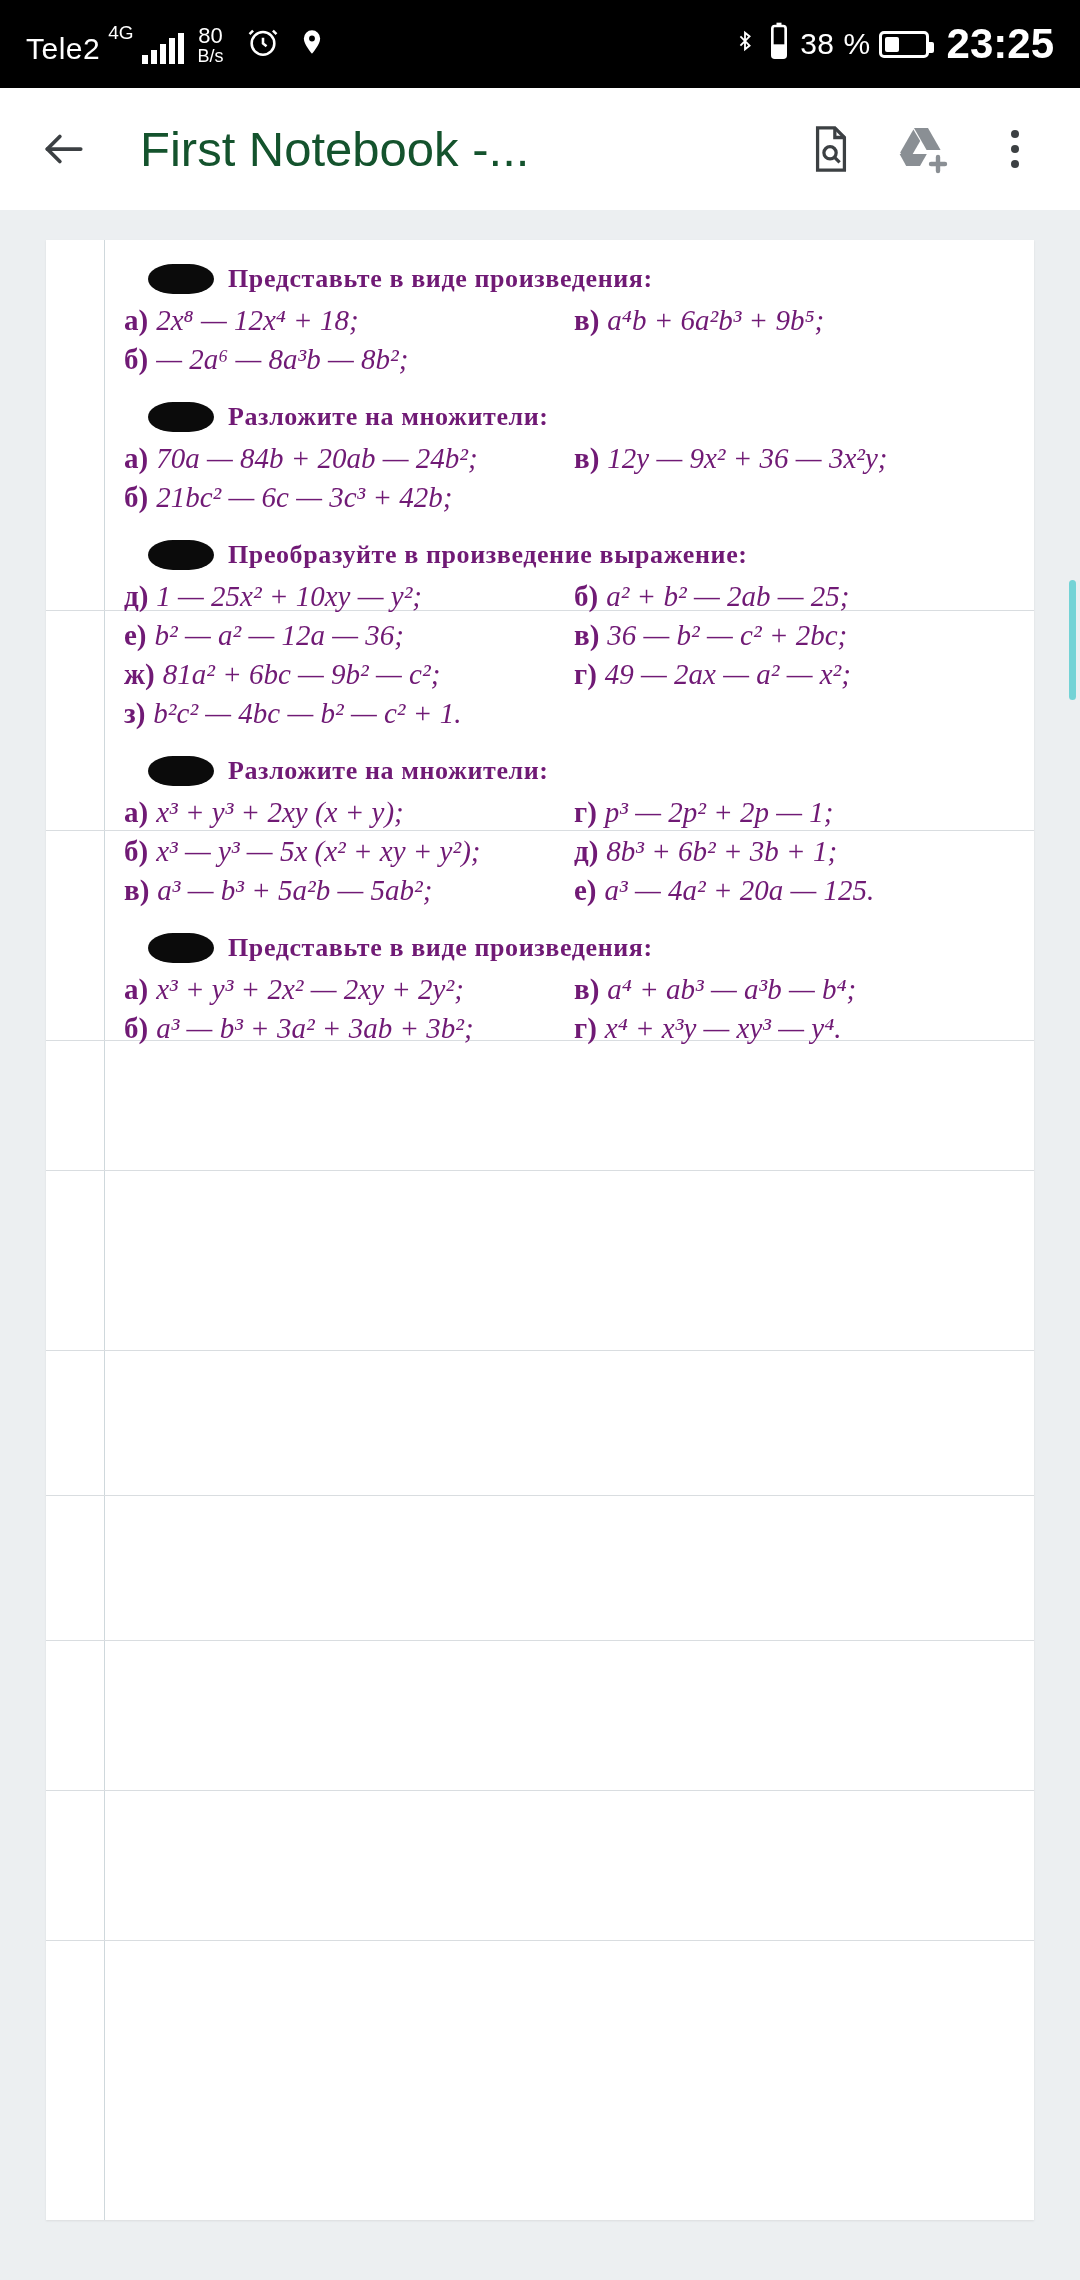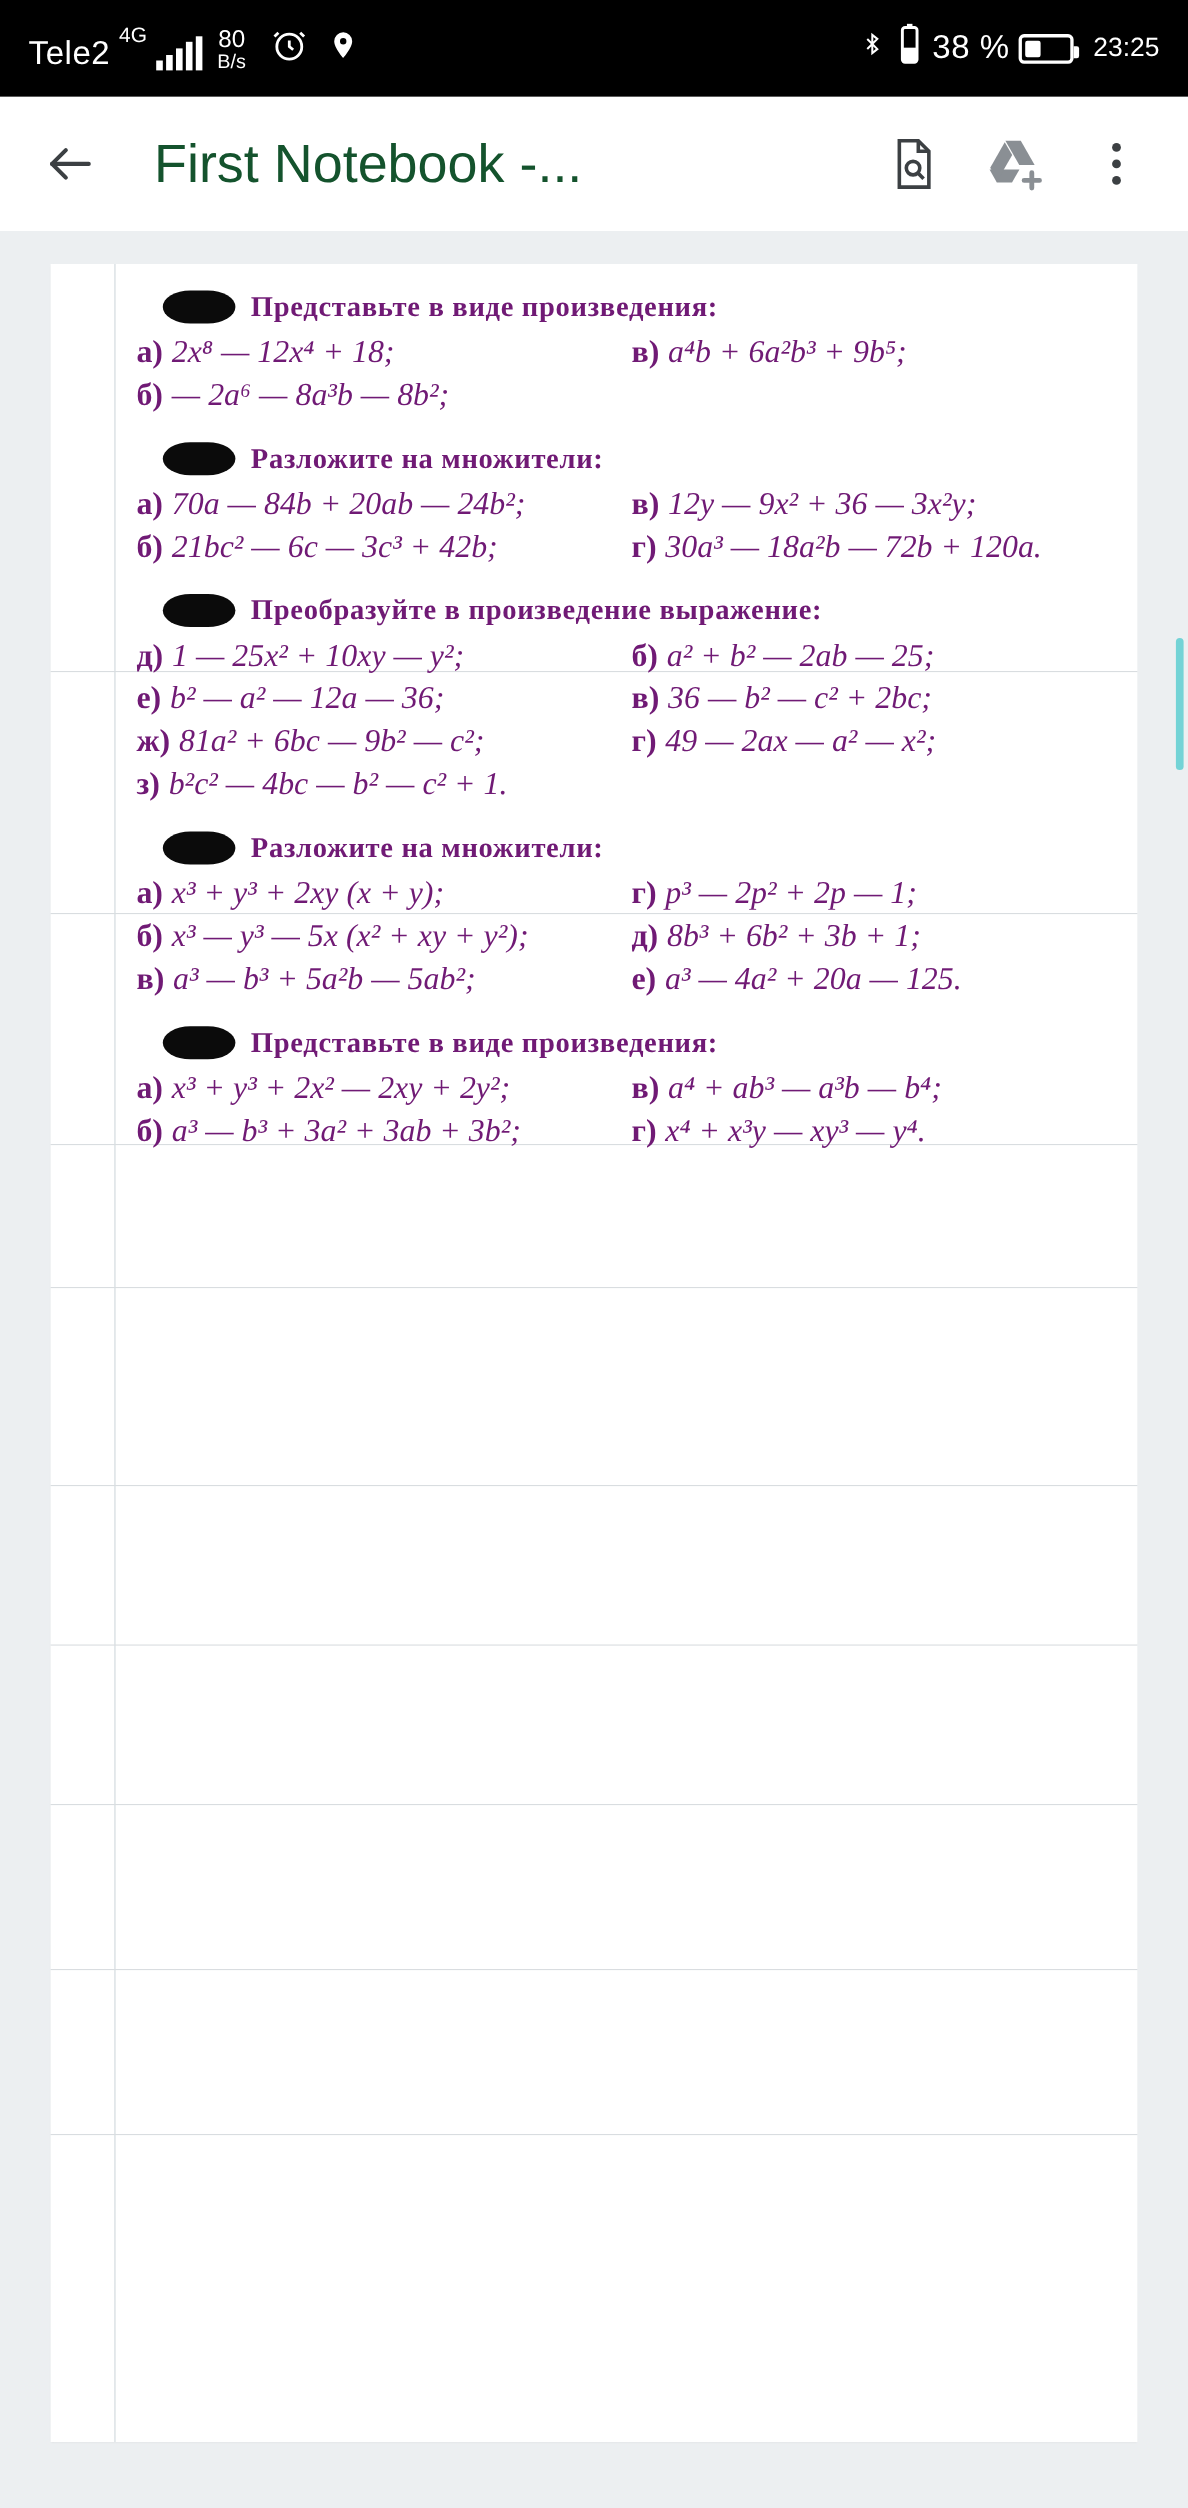--- a/index.html
+++ b/index.html
@@ -42,21 +42,21 @@
   .batt-num { font-size: 30px; letter-spacing: 0.5px; }
   .batt-shape {
     width: 50px; height: 27px; border: 3px solid #fff; border-radius: 5px;
     position: relative; display: flex; align-items: center; padding: 3px;
   }
   .batt-shape:after {
     content: ""; position: absolute; right: -8px; top: 8px;
     width: 5px; height: 11px; background: #fff; border-radius: 0 2px 2px 0;
   }
   .batt-fill { height: 100%; width: 38%; background: #fff; border-radius: 2px; }
-  .clock { font-size: 24px; margin-left: 10px; }
+  .clock { font-size: 42px; margin-left: 10px; font-weight: bold; }
 
   
   .appbar {
     height: 122px;
     background: #ffffff;
     display: flex;
     align-items: center;
     padding: 0 28px;
   }
   .back-btn { width: 72px; height: 72px; display: flex; align-items: center; justify-content: center; }
@@ -242,21 +242,20 @@
 
       <div class="task">
         <div class="task-head">
           <span class="blob"></span>
           <span class="task-title">Разложите на множители:</span>
         </div>
         <div class="items">
           <div class="item"><span class="lbl">а)</span><span>70a — 84b + 20ab — 24b²;</span></div>
           <div class="item"><span class="lbl">в)</span><span>12y — 9x² + 36 — 3x²y;</span></div>
           <div class="item"><span class="lbl">б)</span><span>21bc² — 6c — 3c³ + 42b;</span></div>
-          <div class="item"><span class="lbl">г)</span><span>30a³ — 18a²b — 72b + 120a.</span></div>
         </div>
       </div>
 
       <div class="task">
         <div class="task-head">
           <span class="blob"></span>
           <span class="task-title">Преобразуйте в произведение выражение:</span>
         </div>
         <div class="items">
           <div class="item"><span class="lbl">д)</span><span>1 — 25x² + 10xy — y²;</span></div>

